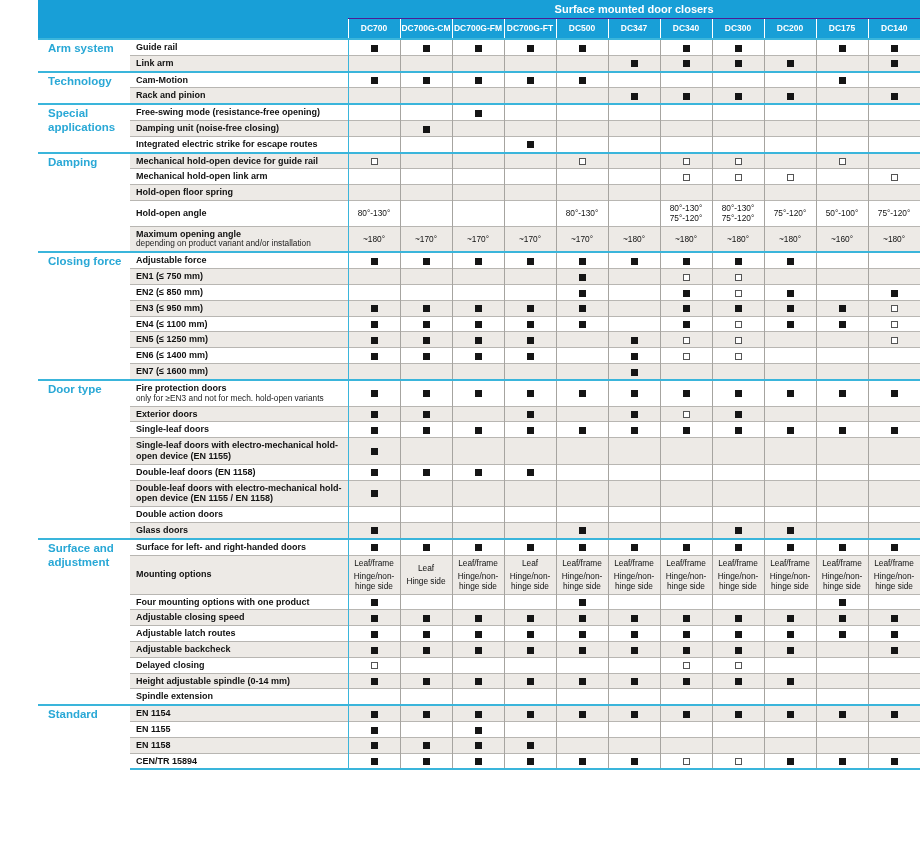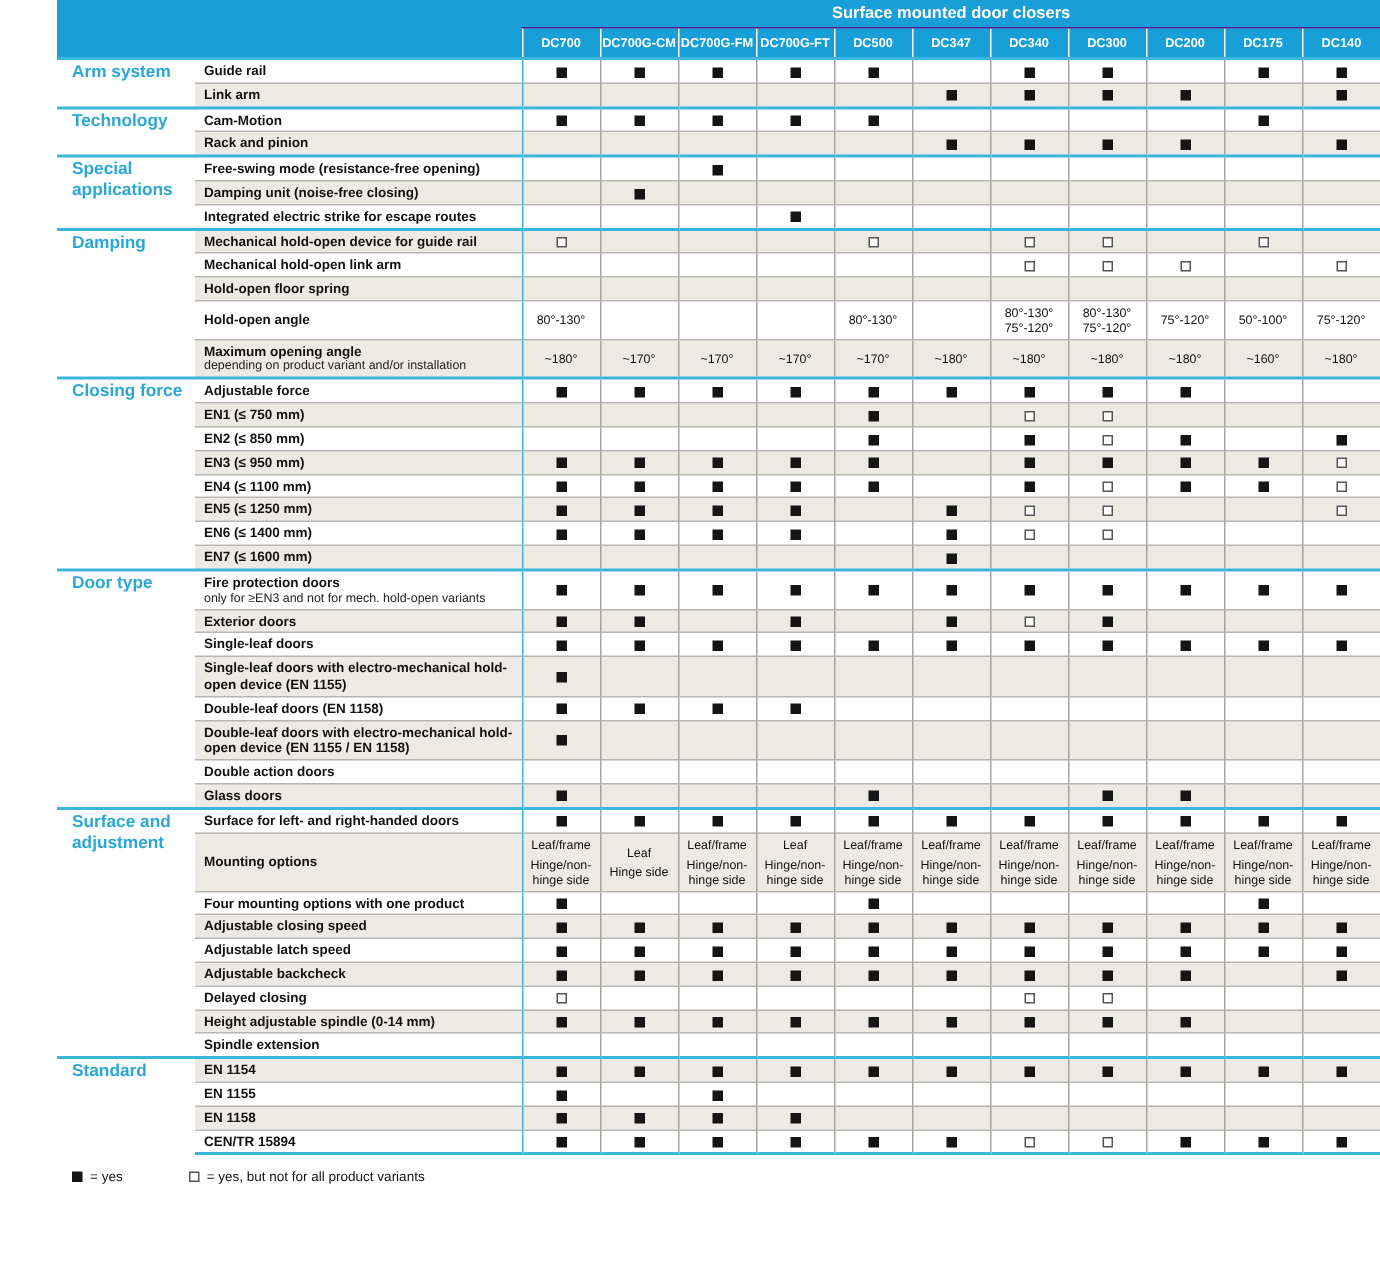--- a/index.html
+++ b/index.html
@@ -683,21 +683,21 @@
           <td class="data"><span class="sqf"></span></td>
           <td class="data"><span class="sqf"></span></td>
           <td class="data"><span class="sqf"></span></td>
           <td class="data"><span class="sqf"></span></td>
           <td class="data"><span class="sqf"></span></td>
           <td class="data"><span class="sqf"></span></td>
           <td class="data last"><span class="sqf"></span></td>
         </tr>
         <tr class="inner odd">
           <td class="lbl">
-            <div>Adjustable latch speed</div>
+            <div>Adjustable latch routes</div>
           </td>
           <td class="data first"><span class="sqf"></span></td>
           <td class="data"><span class="sqf"></span></td>
           <td class="data"><span class="sqf"></span></td>
           <td class="data"><span class="sqf"></span></td>
           <td class="data"><span class="sqf"></span></td>
           <td class="data"><span class="sqf"></span></td>
           <td class="data"><span class="sqf"></span></td>
           <td class="data"><span class="sqf"></span></td>
           <td class="data"><span class="sqf"></span></td>
@@ -829,24 +829,14 @@
           <td class="data"><span class="sqf"></span></td>
           <td class="data"><span class="sqo"></span></td>
           <td class="data"><span class="sqo"></span></td>
           <td class="data"><span class="sqf"></span></td>
           <td class="data"><span class="sqf"></span></td>
           <td class="data last"><span class="sqf"></span></td>
         </tr>
       </tbody>
   </table>
 
-  <div class="legend">
-    <span class="item">
-      <span class="sym sqf"></span>
-      <span>= yes</span>
-    </span>
-    <span class="item">
-      <span class="sym sqo"></span>
-      <span>= yes, but not for all product variants</span>
-    </span>
-  </div>
 
 </div>
 
 </body></html>

